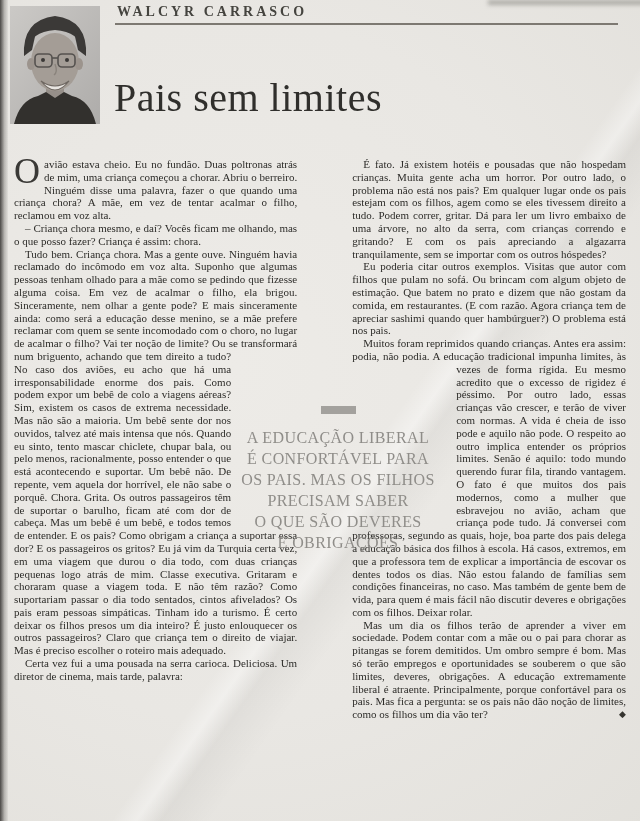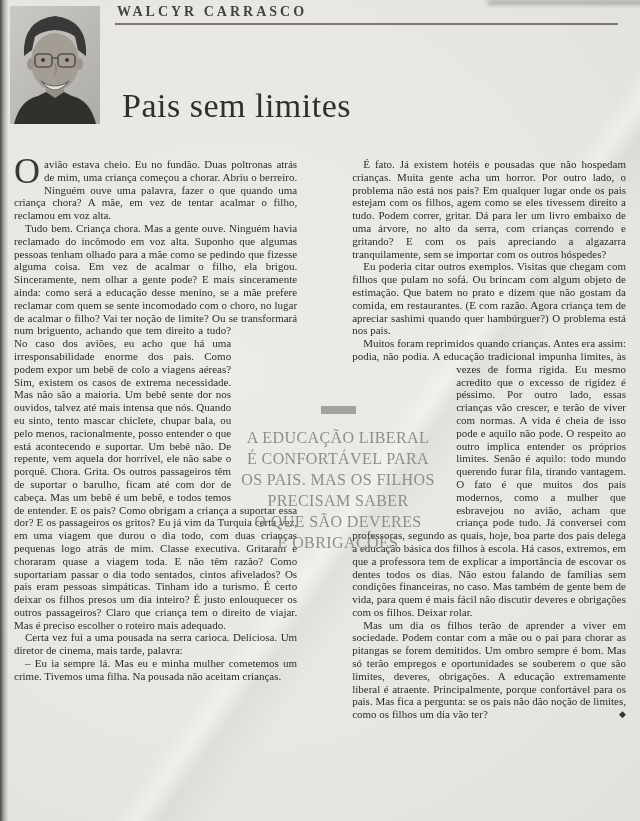--- a/index.html
+++ b/index.html
@@ -24,22 +24,22 @@
     position:absolute; left:10px; top:6px; width:90px; height:118px; display:block;
   }
   .columnist {
     position:absolute; left:117px; top:3px;
     font-size:14px; line-height:17px; letter-spacing:3px; font-weight:600; color:#45443f;
   }
   .header-rule {
     position:absolute; left:115px; top:23px; width:503px; height:1.5px; background:#7d7972;
   }
   .page-title {
-    position:absolute; left:114px; top:74px; margin:8px;
-    font-size:34px; line-height:48px; font-weight:400; color:#302f2c; letter-spacing:0.5px;
+    position:absolute; left:114px; top:74px; margin:0;
+    font-size:40px; line-height:48px; font-weight:400; color:#302f2c; letter-spacing:0.5px;
   }
   .columns {
     position:absolute; left:14px; top:158px; width:612px; display:flex;
   }
   .col { font-size:11px; line-height:12.8px; text-align:justify; hyphens:auto; -webkit-hyphens:auto; }
   .col-left  { width:304px; margin-right:14px; }
   .col-right { width:294px;margin-left:41px; }
   .col p { margin:0; }
   .col p.indent { text-indent:11px; }
   .dropcap {
@@ -97,28 +97,28 @@
     <path d="M45,58 Q48,66 44,69" fill="none" stroke="#8a837c" stroke-width="1.4"></path>
     <path d="M31,75 Q45,85 59,75 Q45,93 31,75 Z" fill="#e8e5e1" stroke="#6e6761" stroke-width="1.2"></path>
   </svg>
 
   <div class="columnist">WALCYR CARRASCO</div>
   <div class="header-rule"></div>
   <h1 class="page-title">Pais sem limites</h1>
 
   <div class="columns">
     <div class="col col-left">
-      <p><span class="dropcap">O</span><span>avião estava cheio. Eu no fundão. Duas poltronas atrás de mim, uma criança começou a chorar. Abriu o berreiro. Ninguém ouve uma palavra, fazer o que quando uma criança chora? A mãe, em vez de tentar acalmar o filho, reclamou em voz alta.</span></p>
+      <p><span class="dropcap">O</span><span>avião estava cheio. Eu no fundão. Duas poltronas atrás de mim, uma criança começou a chorar. Abriu o berreiro. Ninguém disse uma palavra, fazer o que quando uma criança chora? A mãe, em vez de tentar acalmar o filho, reclamou em voz alta.</span></p>
+      <p class="indent">– Criança chora mesmo, e daí? Vocês ficam me olhando, mas o que posso fazer? Criança é assim: chora.</p>
       <p class="indent"><span>Tudo bem. Criança chora. Mas a gente ouve. Ninguém havia reclamado do incômodo em voz alta. Suponho que algumas pessoas tenham olhado para a mãe como se pedindo que fizesse alguma coisa. Em vez de acalmar o filho, ela brigou. Sinceramente, nem olhar a gente pode? E mais sinceramente ainda: como será a educação desse menino, se a mãe prefere reclamar com quem se sente incomodado com o choro, no lugar de acalmar o filho? Vai ter noção de limite? Ou se transformará num briguento, achando que tem direito a tudo?</span> <span class="pq-spacer-r"></span><span>No caso dos aviões, eu acho que há uma irresponsabilidade enorme dos pais. Como podem expor um bebê de colo a viagens aéreas? Sim, existem os casos de extrema necessidade. Mas não são a maioria. Um bebê sente dor nos ouvidos, talvez até mais intensa que nós. Quando eu sinto, tento mascar chiclete, chupar bala, ou pelo menos, racionalmente, posso entender o que está acontecendo e suportar. Um bebê não. De repente, vem aquela dor horrível, ele não sabe o porquê. Chora. Grita. Os outros passageiros têm de suportar o barulho, ficam até com dor de cabeça. Mas um bebê é um bebê, e todos temos de entender. E os pais? Como obrigam a criança a suportar essa dor? E os passageiros os gritos? Eu já vim da Turquia certa vez, em uma viagem que durou o dia todo, com duas crianças pequenas logo atrás de mim. Classe executiva. Gritaram e choraram quase a viagem toda. E não têm razão? Como suportariam passar o dia todo sentados, cintos afivelados? Os pais eram pessoas simpáticas. Tinham ido a turismo. É certo deixar os filhos presos um dia inteiro? É justo enlouquecer os outros passageiros? Claro que criança tem o direito de viajar. Mas é preciso escolher o roteiro mais adequado.</span></p>
       <p class="indent">Certa vez fui a uma pousada na serra carioca. Deliciosa. Um diretor de cinema, mais tarde, palavra:</p>
-      <p class="indent">– Eu ia sempre lá. Mas eu e minha mulher cometemos um crime. Tivemos uma filha. Na pousada não aceitam crianças.</p>
     </div>
     <div class="col col-right">
       <p class="indent">É fato. Já existem hotéis e pousadas que não hospedam crianças. Muita gente acha um horror. Por outro lado, o problema não está nos pais? Em qualquer lugar onde os pais estejam com os filhos, agem como se eles tivessem direito a tudo. Podem correr, gritar. Dá para ler um livro embaixo de uma árvore, no alto da serra, com crianças correndo e gritando? E com os pais apreciando a algazarra tranquilamente, sem se importar com os outros hóspedes?</p>
-      <p class="indent">Eu poderia citar outros exemplos. Visitas que chegam com filhos que pulam no sofá. Ou brincam com algum objeto de estimação. Que batem no prato e dizem que não gostam da comida, em restaurantes. (E com razão. Agora criança tem de apreciar sashimi quando quer hambúrguer?) O problema está nos pais.</p>
+      <p class="indent">Eu poderia citar outros exemplos. Visitas que autor com filhos que pulam no sofá. Ou brincam com algum objeto de estimação. Que batem no prato e dizem que não gostam da comida, em restaurantes. (E com razão. Agora criança tem de apreciar sashimi quando quer hambúrguer?) O problema está nos pais.</p>
       <p class="indent"><span>Muitos foram reprimidos quando crianças. Antes era assim: podia, não podia. A educação tradicional impunha</span> <span class="pq-spacer-l"></span><span>limites, às vezes de forma rígida. Eu mesmo acredito que o excesso de rigidez é péssimo. Por outro lado, essas crianças vão crescer, e terão de viver com normas. A vida é cheia de isso pode e aquilo não pode. O respeito ao outro implica entender os próprios limites. Senão é aquilo: todo mundo querendo furar fila, tirando vantagem. O fato é que muitos dos pais modernos, como a mulher que esbravejou no avião, acham que criança pode tudo. Já conversei com professoras, segundo as quais, hoje, boa parte dos pais delega a educação básica dos filhos à escola. Há casos, extremos, em que a professora tem de explicar a importância de escovar os dentes todos os dias. Não estou falando de famílias sem condições financeiras, no caso. Mas também de gente bem de vida, para quem é mais fácil não discutir deveres e obrigações com os filhos. Deixar rolar.</span></p>
       <p class="indent"><span>Mas um dia os filhos terão de aprender a viver em sociedade. Podem contar com a mãe ou o pai para chorar as pitangas se forem demitidos. Um ombro sempre é bom. Mas só terão empregos e oportunidades se souberem o que são limites, deveres, obrigações. A educação extremamente liberal é atraente. Principalmente, porque confortável para os pais. Mas fica a pergunta: se os pais não dão noção de limites, como os filhos um dia vão ter?</span> <span class="endmark">◆</span></p>
     </div>
   </div>
 
   <div class="pull-quote">
     <div class="pq-bar"></div>
     <div class="pq-text">A EDUCAÇÃO LIBERAL<br>É CONFORTÁVEL PARA<br>OS PAIS. MAS OS FILHOS<br>PRECISAM SABER<br>O QUE SÃO DEVERES<br>E OBRIGAÇÕES</div>
   </div>
 

